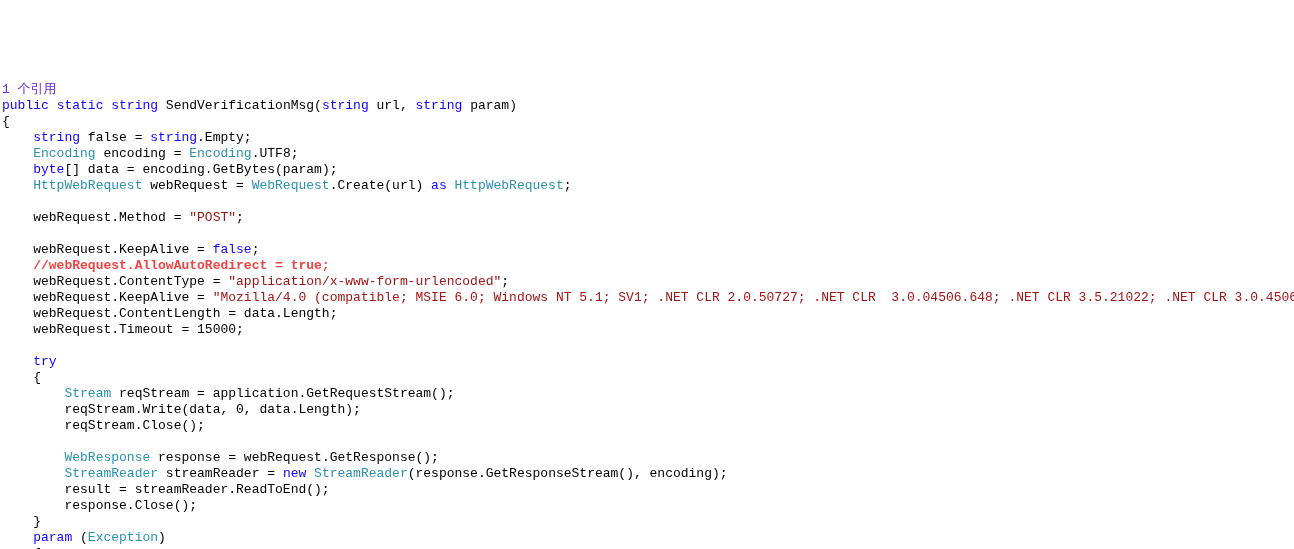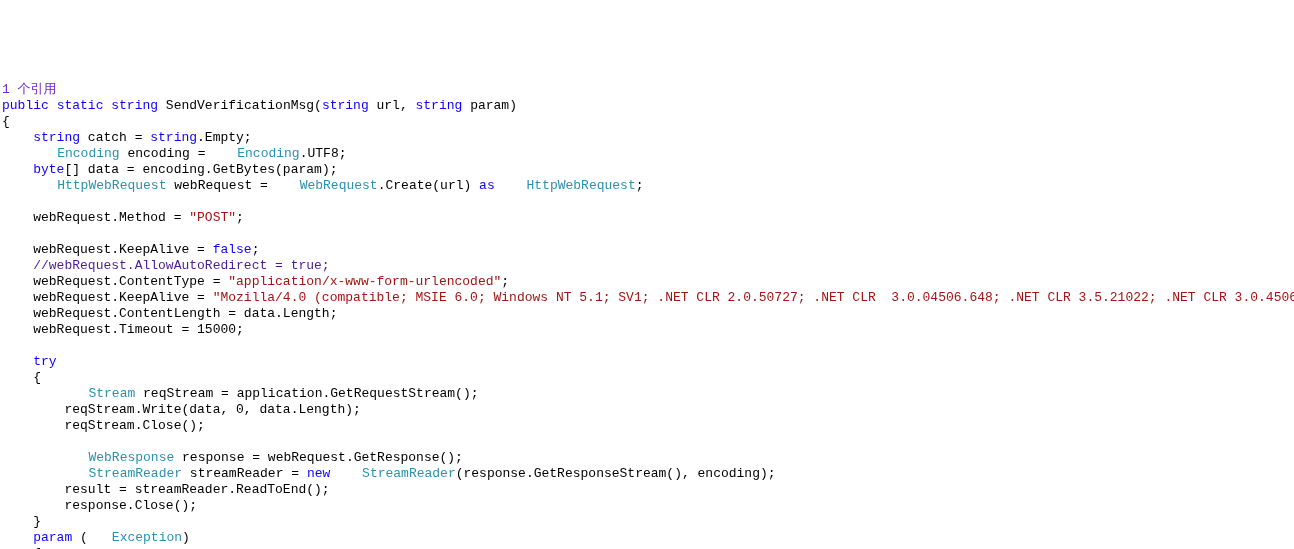--- a/index.html
+++ b/index.html
@@ -13,36 +13,36 @@
       white-space: pre;
       overflow-x: auto;
     }
     .code-container {
       padding: 2px 0 0 2px;
       position: relative;
       width: 1294px;
       box-sizing: border-box;
     }
     .keyword { color: #1000ff; }
-    .type { color: #2b91af; margin-left: 24px; }
+    .type { color: #2b91af; }
     .string-lit { color: #a31515; }
-    .comment { color: #4c1d95; }
+    .comment { color: #ef4444; font-weight: bold; }
     .annotation { color: #6d28d9; }
     .plain { color: #000000; }
   </style>
 </head>
 <body>
 
 
 
 <div class="code-container">
 <span class="annotation">1 个引用</span>
 <span class="keyword">public</span> <span class="keyword">static</span> <span class="keyword">string</span><span class="plain"> SendVerificationMsg(</span><span class="keyword">string</span><span class="plain"> url, </span><span class="keyword">string</span><span class="plain"> param)</span>
 <span class="plain">{</span>
-<span class="plain">    </span><span class="keyword">string</span><span class="plain"> catch = </span><span class="keyword">string</span><span class="plain">.Empty;</span>
+<span class="plain">    </span><span class="keyword">string</span><span class="plain"> false = </span><span class="keyword">string</span><span class="plain">.Empty;</span>
 <span class="plain">    </span><span class="type">Encoding</span><span class="plain"> encoding = </span><span class="type">Encoding</span><span class="plain">.UTF8;</span>
 <span class="plain">    </span><span class="keyword">byte</span><span class="plain">[] data = encoding.GetBytes(param);</span>
 <span class="plain">    </span><span class="type">HttpWebRequest</span><span class="plain"> webRequest = </span><span class="type">WebRequest</span><span class="plain">.Create(url) </span><span class="keyword">as</span><span class="type"> HttpWebRequest</span><span class="plain">;</span>
 <span></span>
 <span class="plain">    </span><span class="plain">webRequest.Method = </span><span class="string-lit">"POST"</span><span class="plain">;</span>
 <span></span>
 <span class="plain">    </span><span class="plain">webRequest.KeepAlive = </span><span class="keyword">false</span><span class="plain">;</span>
 <span class="plain">    </span><span class="comment">//webRequest.AllowAutoRedirect = true;</span>
 <span class="plain">    </span><span class="plain">webRequest.ContentType = </span><span class="string-lit">"application/x-www-form-urlencoded"</span><span class="plain">;</span>
 <span class="plain">    </span><span class="plain">webRequest.KeepAlive = </span><span class="string-lit">"Mozilla/4.0 (compatible; MSIE 6.0; Windows NT 5.1; SV1; .NET CLR 2.0.50727; .NET CLR  3.0.04506.648; .NET CLR 3.5.21022; .NET CLR 3.0.4506.2152; .NET "</span>

